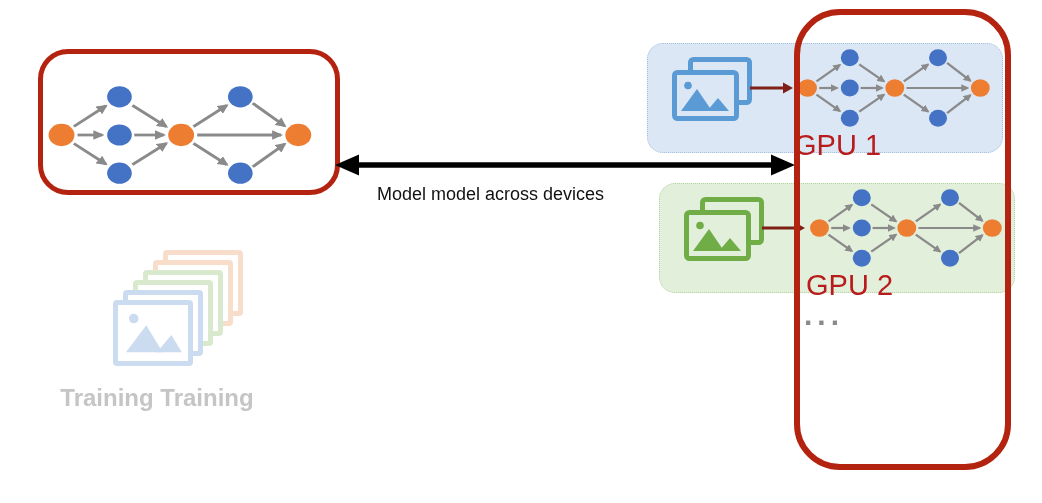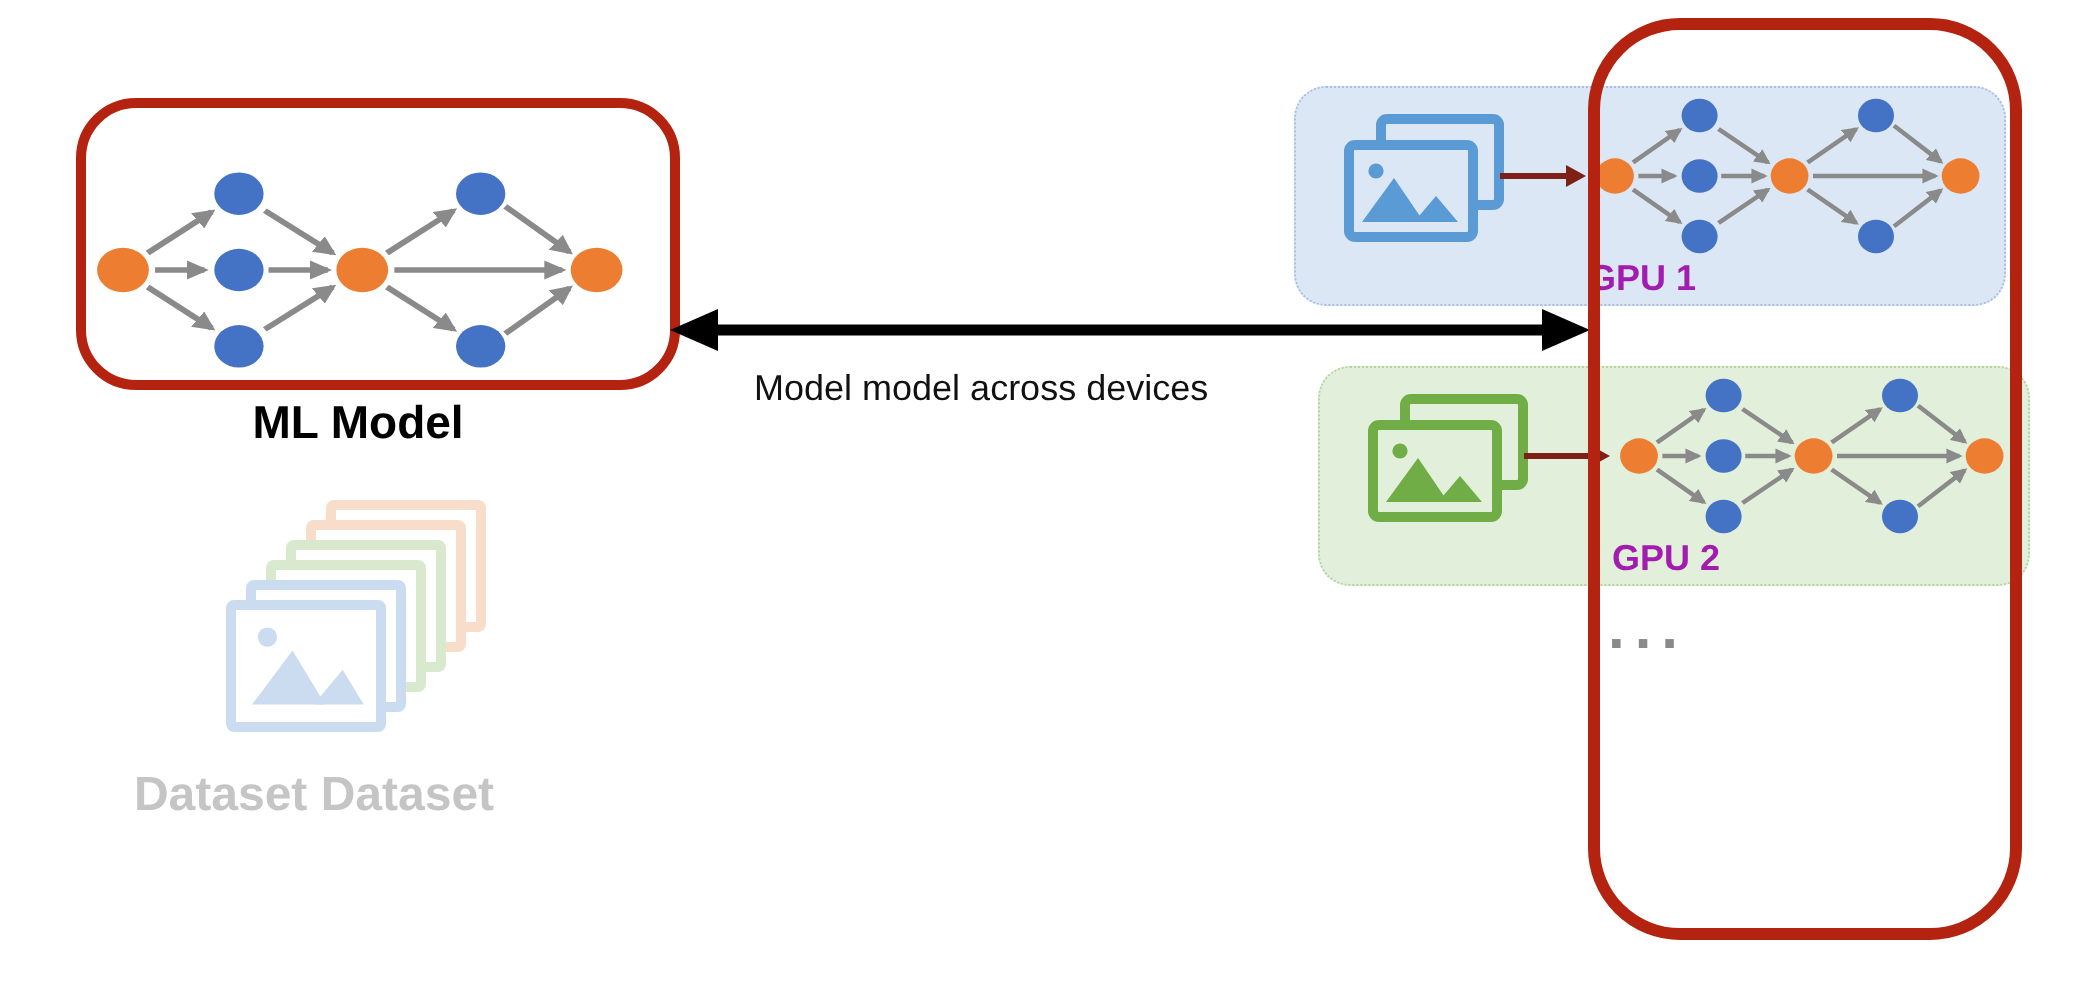--- a/index.html
+++ b/index.html
@@ -45,21 +45,21 @@
   .row-green{top:183px;background:var(--row_green,#E2EFDA);border-color:rgba(112,173,71,.40);margin-left:12px;--frame-fill:var(--row_green,#E2EFDA);}
   .row-orange{top:343px;background:var(--row_orange,#FBE5D8);border-color:rgba(237,125,49,.40);--frame-fill:var(--row_orange,#FBE5D8);}
   .gpu-icon{position:absolute;left:24px;top:13px;width:82px;height:64px;overflow:visible;}
   .row-blue  .gpu-icon{color:var(--icon_blue,#5B9BD5);}
   .row-green .gpu-icon{color:var(--icon_green,#70AD47);}
   .row-orange .gpu-icon{color:var(--icon_orange,#ED7D31);}
   .feed-arrow{position:absolute;left:102px;top:38px;width:44px;height:12px;}
   .feed-line{stroke:var(--feed_arrow_red,#7E2015);stroke-width:3;}
   .feed-head{fill:var(--feed_arrow_red,#7E2015);}
   .net-mini{position:absolute;left:146px;top:2px;width:216px;height:84px;overflow:visible;}
-  .gpu-label{position:absolute;left:146px;top:85px;font-size:18px;font-weight:bold;color:#a21caf;}
+  .gpu-label{position:absolute;left:146px;top:85px;font-size:29px;font-weight:normal;color:#b91c1c;}
   .ellipsis{
     position:absolute;left:804px;top:298px;font-size:30px;font-weight:bold;
     color:var(--ellipsis_gray,#8A8A8A);letter-spacing:5px;
   }
   .devices-box{
     position:absolute;left:794px;top:9px;width:217px;height:461px;box-sizing:border-box;
     border:6px solid var(--outline_red,#B32310);border-radius:46px;pointer-events:none;
   }
   
   .edge{stroke:var(--edge_gray,#8A8A8A);stroke-width:2.6;}
@@ -109,21 +109,20 @@
   </defs>
 </svg>
 
 <div class="canvas">
 
   <div class="ml-box">
     <svg class="net-big" viewBox="0 0 240 100" preserveAspectRatio="none">
       <use href="#network"></use>
     </svg>
   </div>
-  <div class="ml-label">ML Model</div>
 
   <svg class="sync-arrow" viewBox="0 0 466 26">
     <line class="sync-line" x1="20" y1="13" x2="446" y2="13"></line>
     <polygon class="sync-head" points="3,13 27,2.5 27,23.5"></polygon>
     <polygon class="sync-head" points="463,13 439,2.5 439,23.5"></polygon>
   </svg>
   <div class="sync-label">Model model across devices</div>
 
   <div>
     <div class="ds-frame ds-orange" style="left:163px;top:250px"></div>
@@ -132,21 +131,21 @@
     <div class="ds-frame ds-green" style="left:133px;top:280px"></div>
     <div class="ds-frame ds-blue" style="left:123px;top:290px"></div>
     <div class="ds-frame ds-blue" style="left:113px;top:300px">
       <svg class="ds-glyph" viewBox="0 0 70 56">
         <circle cx="15" cy="13" r="5"></circle>
         <path d="M7,48 L28,20 L45,48 z"></path>
         <path d="M39,48 L54,30 L65,48 z"></path>
       </svg>
     </div>
   </div>
-  <div class="dataset-label">Dataset Dataset</div>
+  <div class="dataset-label">Training Training</div>
 
   <div class="gpu-row row-blue">
     <svg class="gpu-icon" viewBox="0 0 82 64">
         <use href="#imgstack"></use>
       </svg>
     <svg class="feed-arrow" viewBox="0 0 44 12">
       <line class="feed-line" x1="0" y1="6" x2="33" y2="6"></line>
       <polygon class="feed-head" points="33,0.5 43,6 33,11.5"></polygon>
     </svg>
     <svg class="net-mini" viewBox="0 0 240 100" preserveAspectRatio="none">

